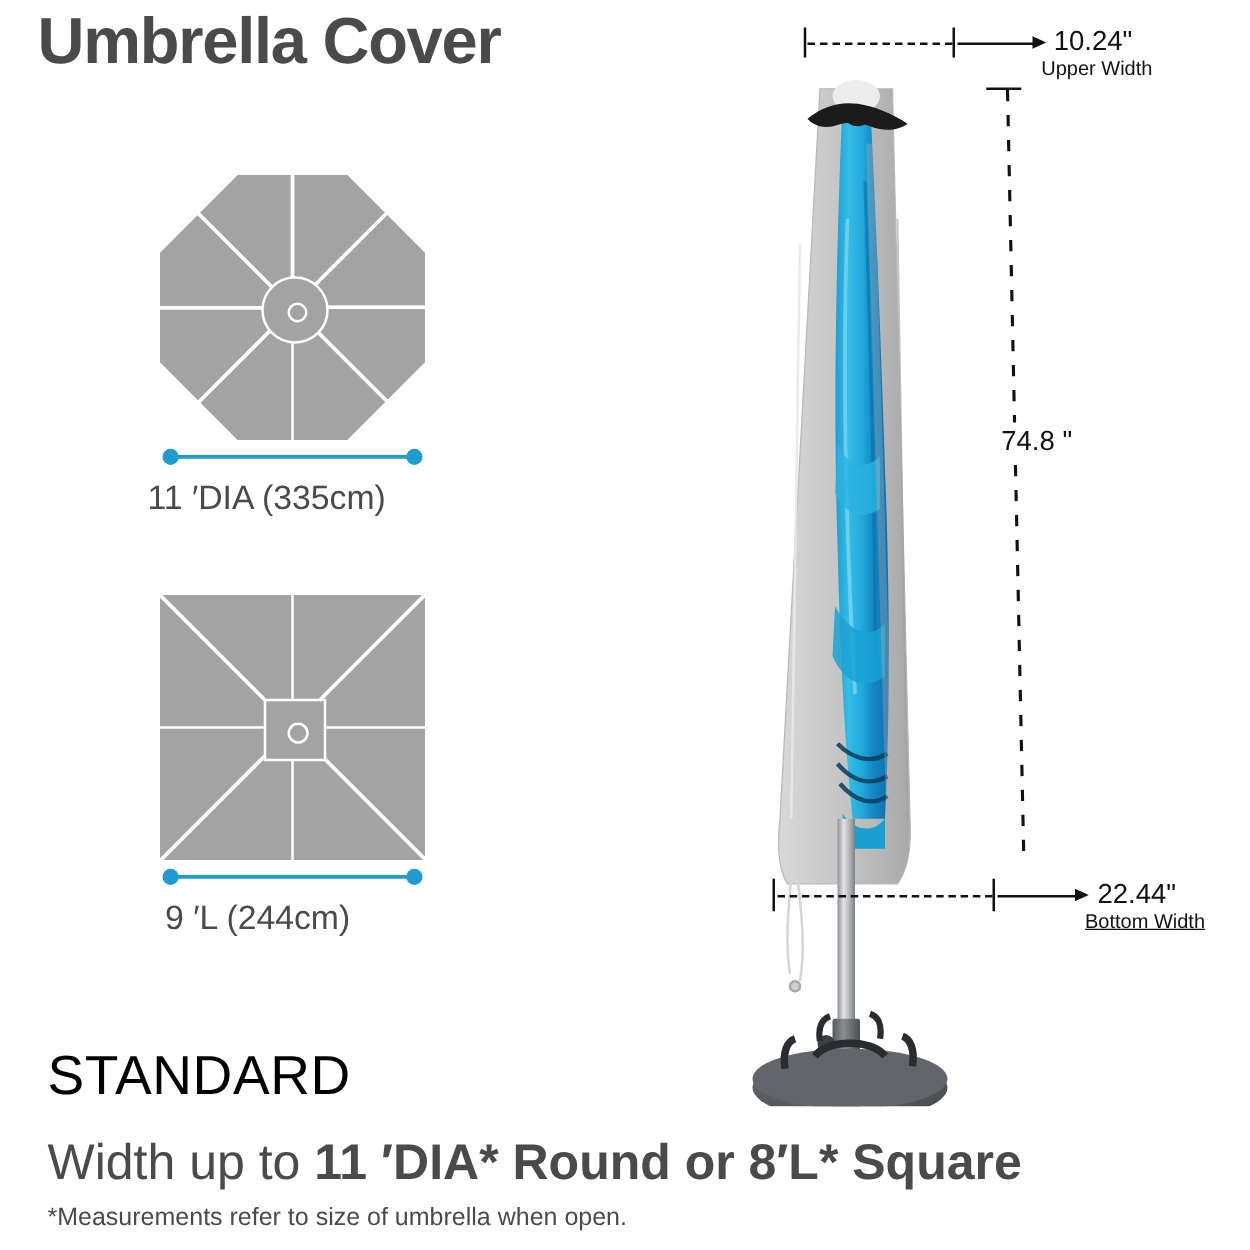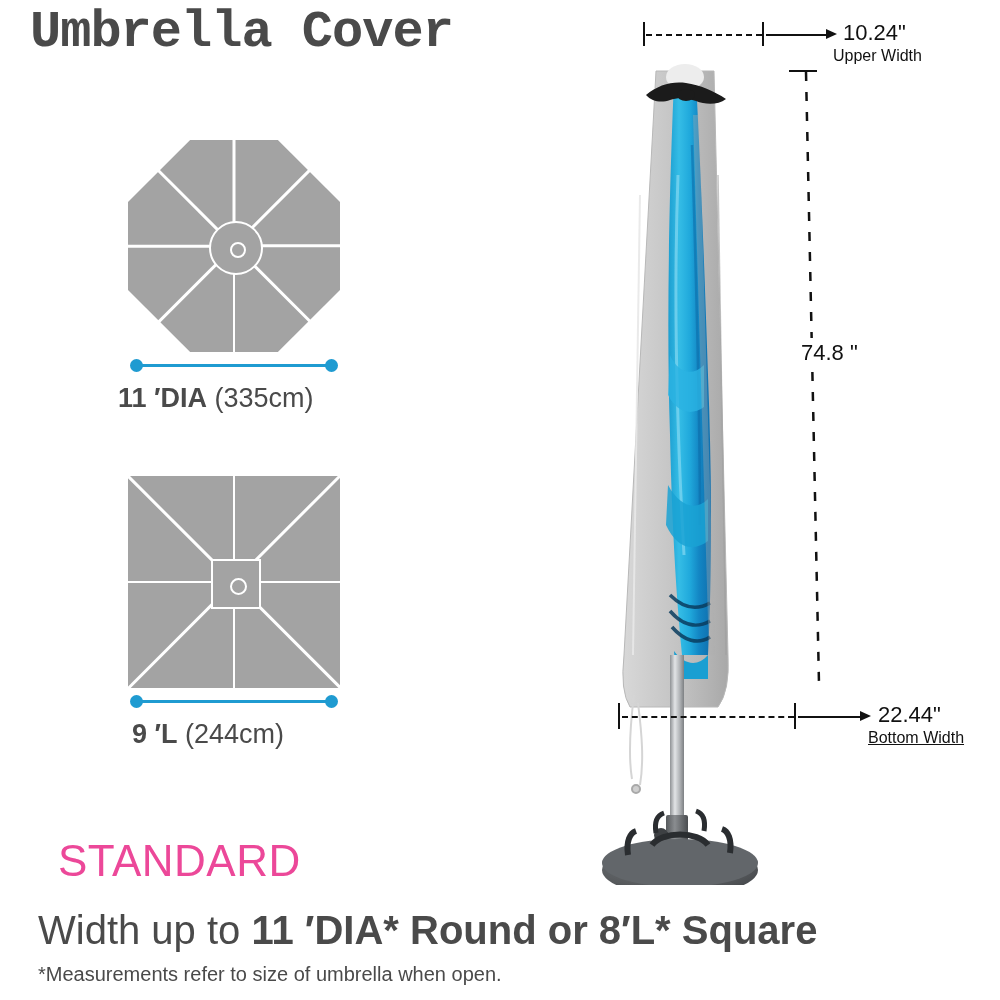--- a/index.html
+++ b/index.html
@@ -7,21 +7,21 @@
     width:1000px;height:1000px;position:relative;overflow:hidden;
     font-family:"Liberation Sans","DejaVu Sans",sans-serif;
     color:#4a4a4a;
   }
   .abs{position:absolute;}
 
   
   #page-title{
     left:30px;top:2px;width:520px;
     font-size:52px;font-weight:bold;letter-spacing:-1px;
-    color:#4a4a4a;line-height:62px;white-space:nowrap;font-family:Liberation Mono, monospace;
+    color:#4a4a4a;line-height:62px;white-space:nowrap;
   }
   .spoke{position:absolute;background:#ffffff;}
 
   
   #round-diagram{left:128px;top:140px;width:212px;height:212px;}
   .octagon{
     position:absolute;inset:0;background:#a3a3a3;
     clip-path:polygon(29.3% 0%,70.7% 0%,100% 29.3%,100% 70.7%,70.7% 100%,29.3% 100%,0% 70.7%,0% 29.3%);
   }
   #round-diagram .spoke{
@@ -54,21 +54,21 @@
   }
 
   
   .measure-bar{height:14px;}
   .measure-bar .bar-line{position:absolute;left:7px;right:7px;top:6px;height:3px;background:#1f9bd1;}
   .measure-bar .bar-dot{position:absolute;top:1px;width:13px;height:13px;border-radius:50%;background:#1f9bd1;}
   .measure-bar .bar-dot.l{left:0;}
   .measure-bar .bar-dot.r{right:0;}
 
   .size-caption{font-size:27px;color:#4a4a4a;white-space:nowrap;}
-  .size-caption .b{font-weight:bold;}
+  .size-caption .b{font-weight:normal;}
   .size-caption .p{font-weight:normal;}
 
   
   #product-photo{left:600px;top:55px;width:230px;height:830px;}
 
   
   .dim-tick{position:absolute;width:2px;background:#111;}
   .dim-dash-h{
     position:absolute;height:0;border-top:2.5px dashed #111;
   }
@@ -76,21 +76,21 @@
   .arrow-head{
     position:absolute;width:0;height:0;
     border-top:5.5px solid transparent;border-bottom:5.5px solid transparent;
     border-left:11px solid #111;
   }
   .dim-label{position:absolute;color:#111;white-space:nowrap;}
   .dim-value{font-size:22px;}
   .dim-sub{font-size:16px;}
 
   
-  #standard-label{left:38px;top:836px;font-size:44px;font-weight:300;color:#ec4899;letter-spacing:0.5px;margin-left:20px;}
+  #standard-label{left:38px;top:836px;font-size:44px;font-weight:300;color:#000000;letter-spacing:0.5px;}
   #fits-line{left:38px;top:908px;font-size:40px;color:#4a4a4a;white-space:nowrap;}
   #fits-line .b{font-weight:bold;text-align:center;}
   #footnote{left:38px;top:963px;font-size:20px;color:#4a4a4a;white-space:nowrap;text-align:right;}
 </style>
 </head>
 <body>
 
 <div class="abs" id="page-title">Umbrella Cover</div>
 
 <div class="abs" id="round-diagram">

